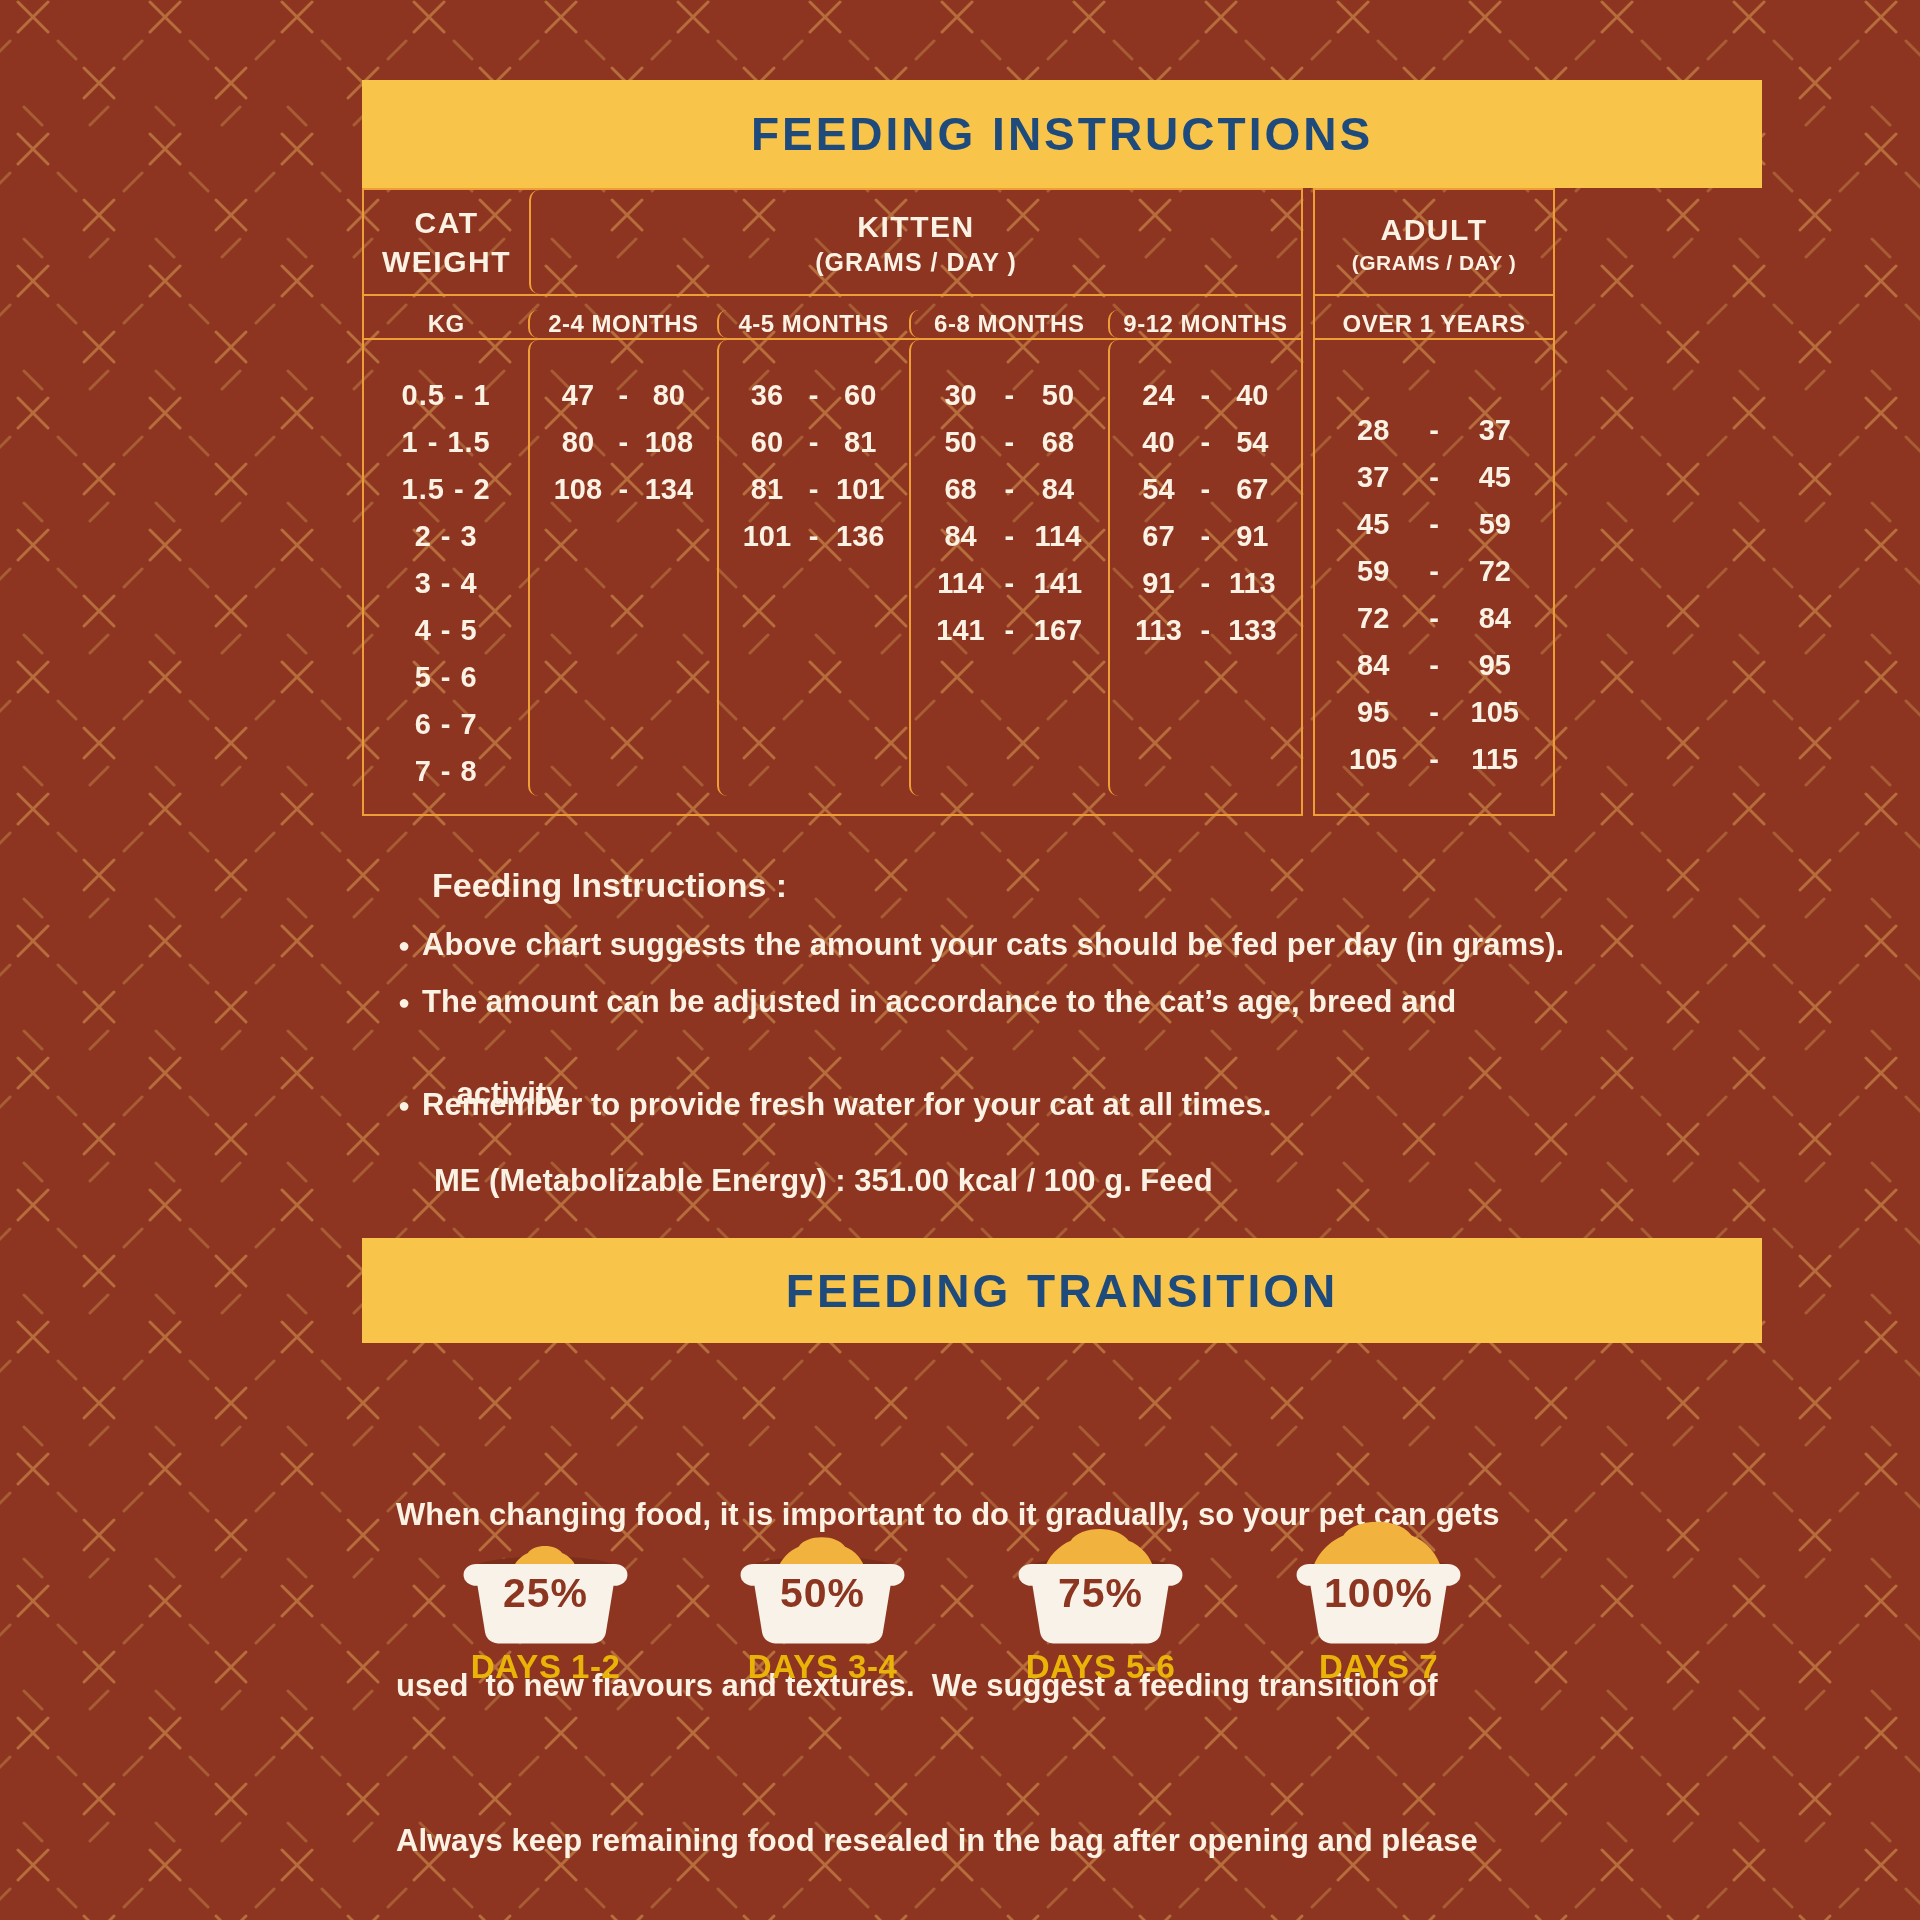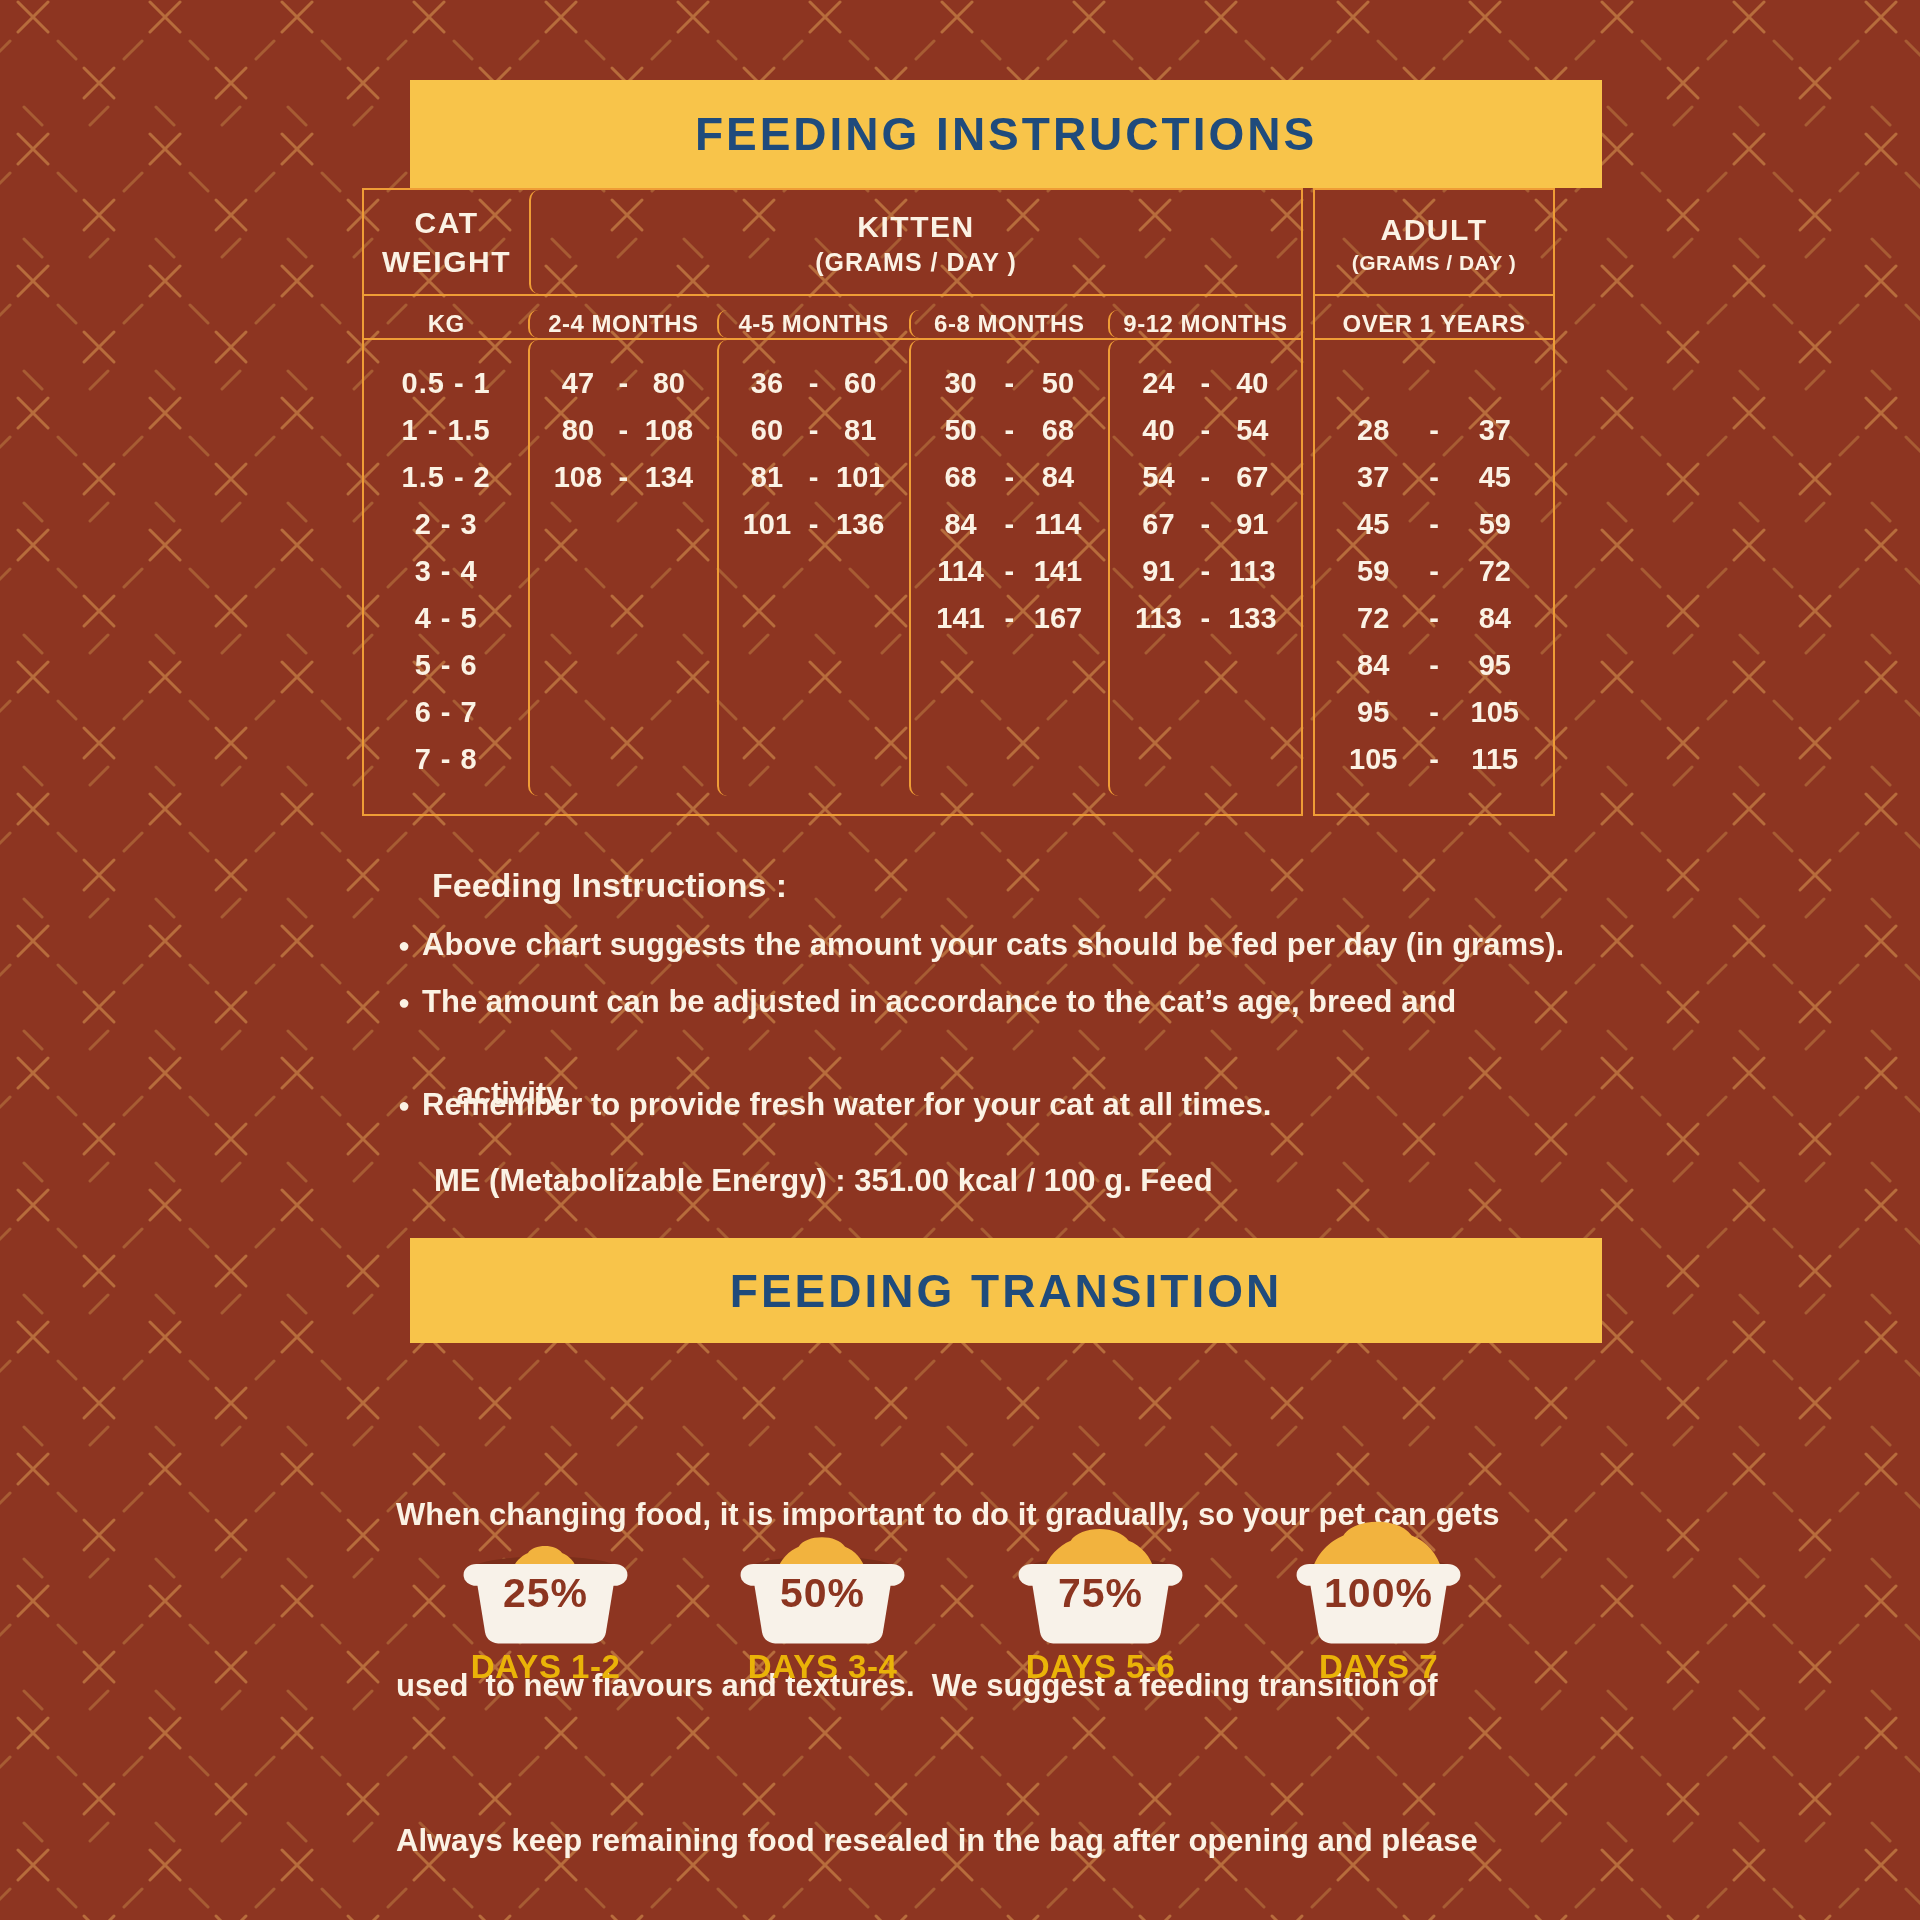--- a/index.html
+++ b/index.html
@@ -7,25 +7,24 @@
     width:1920px;height:1920px;
     background:#8D3521;
     font-family:"Liberation Sans", sans-serif;
     overflow:hidden;
   }
   #page{position:relative;width:1920px;height:1920px;}
   #bg-pattern{position:absolute;left:0;top:0;width:1920px;height:1920px;z-index:0;}
 
   
   .banner{
-    position:absolute;left:362px;width:1192px;
+    position:absolute;left:362px;width:1400px;
     background:#F8C44A;
     display:flex;align-items:center;justify-content:center;
     z-index:1;
-    margin-left:48px;
   }
   .banner .banner-title{
     color:#1F4B7C;font-weight:bold;font-size:46px;letter-spacing:3px;
   }
   #banner1{top:80px;height:108px;}
   #banner2{top:1238px;height:105px;}
 
   
   .ftable{
     position:absolute;top:188px;
@@ -42,21 +41,21 @@
   .w-weight{width:165px;}
   .w-c1{width:189px;}
   .w-c2{width:193px;}
   .w-c3{width:200px;}
   .w-c4{width:194px;}
   .grow{flex:1;}
   .hd-main{font-size:30px;font-weight:bold;letter-spacing:1.5px;line-height:1.3;text-align:center;}
   .hd-sub{font-size:25px;font-weight:bold;letter-spacing:1px;margin-top:2px;}
   .hd-sub-sm{font-size:21px;font-weight:bold;letter-spacing:0.5px;margin-top:2px;}
   .hd-months{font-size:24px;font-weight:bold;letter-spacing:0.5px;}
-  .vcol{box-sizing:border-box;padding-top:20px;display:block;}
+  .vcol{box-sizing:border-box;padding-top:32px;display:block;}
   .wrow{height:47px;line-height:47px;text-align:center;font-size:29px;font-weight:bold;letter-spacing:1px;}
   .range{height:47px;display:flex;align-items:center;padding:0 16px;font-size:29px;font-weight:bold;}
   .range .rmin{width:41%;text-align:center;}
   .range .rsep{width:18%;text-align:center;}
   .range .rmax{width:41%;text-align:center;}
   .pad-first-row{padding-top:67px;} 
 
   
   .txt{position:absolute;color:#FBF2E4;font-weight:bold;white-space:pre;z-index:1;}
   #notes-heading{left:432px;top:866px;font-size:34px;}

